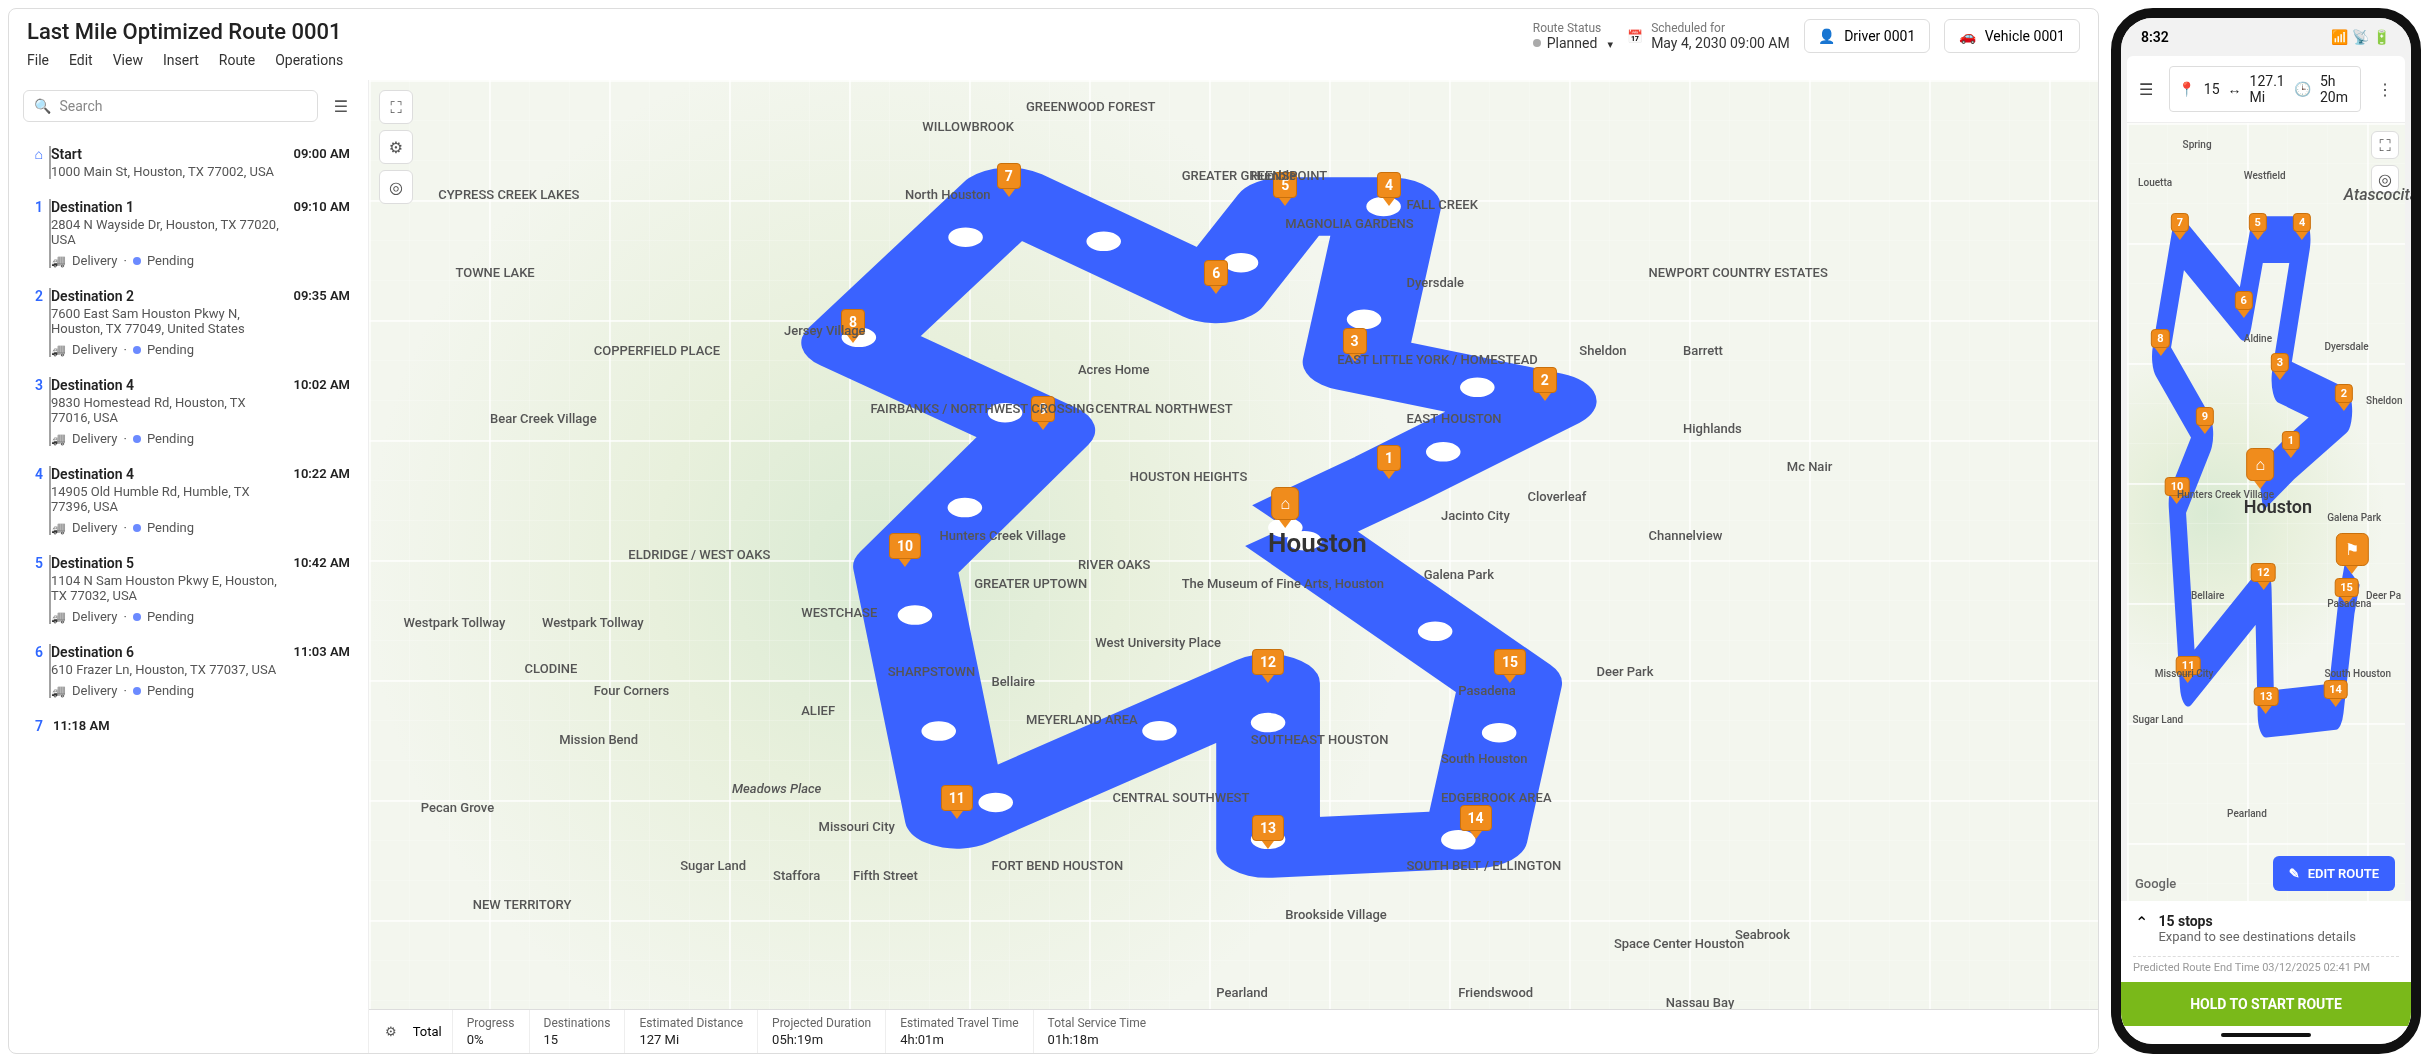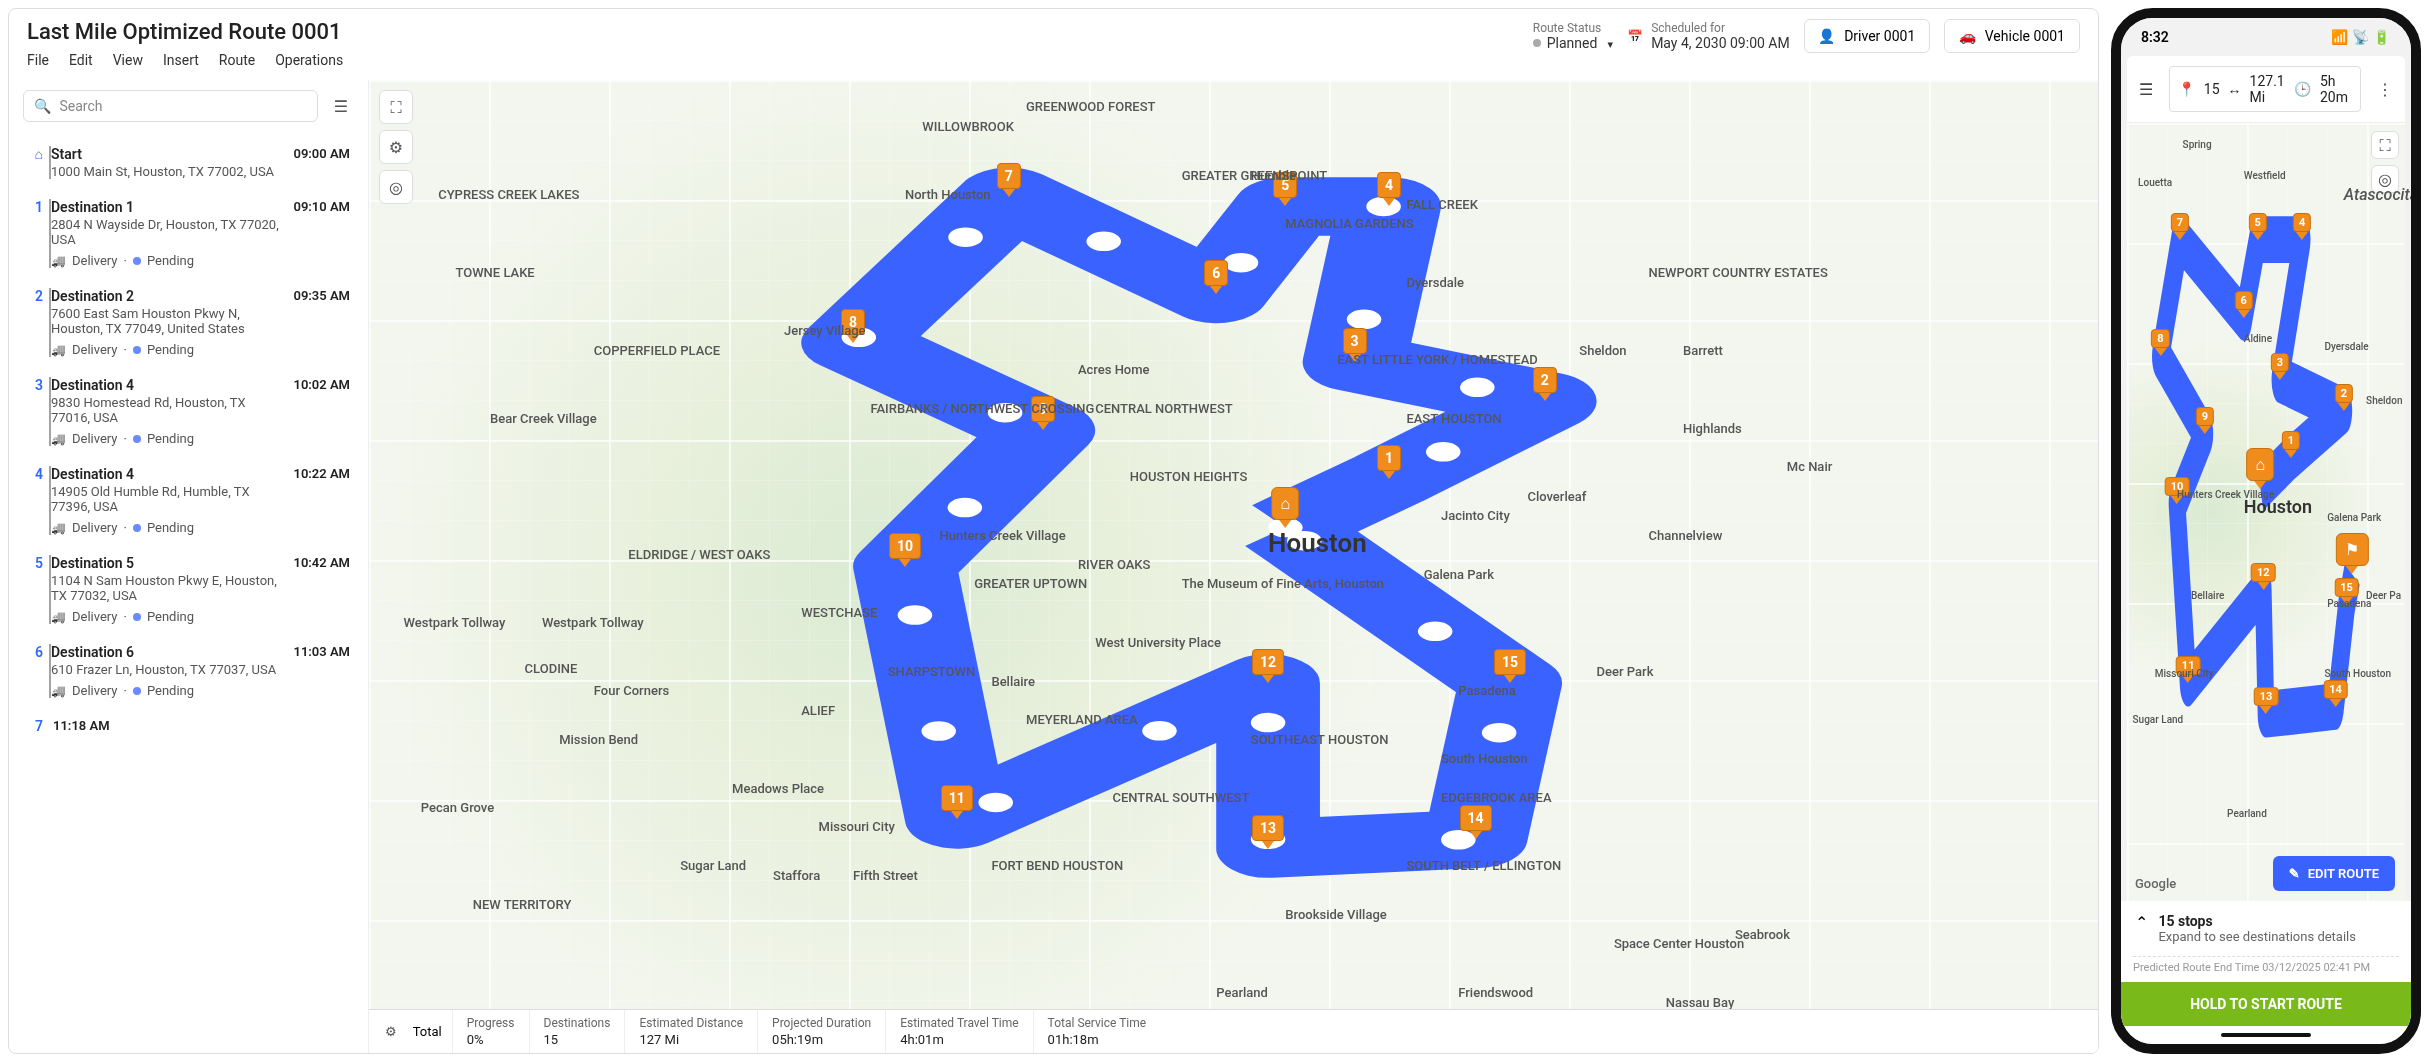--- a/index.html
+++ b/index.html
@@ -339,21 +339,21 @@
           <div class="map-label" style="left: 61%; top: 50%;">Galena Park</div>
           <div class="map-label" style="left: 71%; top: 60%;">Deer Park</div>
           <div class="map-label" style="left: 63%; top: 62%;">Pasadena</div>
           <div class="map-label" style="left: 62%; top: 69%;">South Houston</div>
           <div class="map-label" style="left: 49%; top: 93%;">Pearland</div>
           <div class="map-label" style="left: 26%; top: 76%;">Missouri City</div>
           <div class="map-label" style="left: 18%; top: 80%;">Sugar Land</div>
           <div class="map-label" style="left: 6%; top: 84%;">NEW TERRITORY</div>
           <div class="map-label" style="left: 36%; top: 61%;">Bellaire</div>
           <div class="map-label" style="left: 42%; top: 57%;">West University Place</div>
-          <div class="map-label" style="left: 21%; top: 72%;">Meadows Place</div>
+          <div class="map-label" style="left: 21%; top: 72%; font-style: italic;">Meadows Place</div>
           <div class="map-label" style="left: 24%; top: 25%;">Jersey Village</div>
           <div class="map-label" style="left: 72%; top: 88%;">Space Center Houston</div>
           <div class="map-label" style="left: 47%; top: 51%;">The Museum of Fine Arts, Houston</div>
           <div class="map-label" style="left: 53%; top: 85%;">Brookside Village</div>
           <div class="map-label" style="left: 38%; top: 2%;">GREENWOOD FOREST</div>
           <div class="map-label" style="left: 82%; top: 39%;">Mc Nair</div>
           <div class="map-label" style="left: 74%; top: 19%;">NEWPORT COUNTRY ESTATES</div>
           <div class="map-label" style="left: 76%; top: 27%;">Barrett</div>
           <div class="map-label" style="left: 5%; top: 19%;">TOWNE LAKE</div>
           <div class="map-label" style="left: 13%; top: 27%;">COPPERFIELD PLACE</div>

